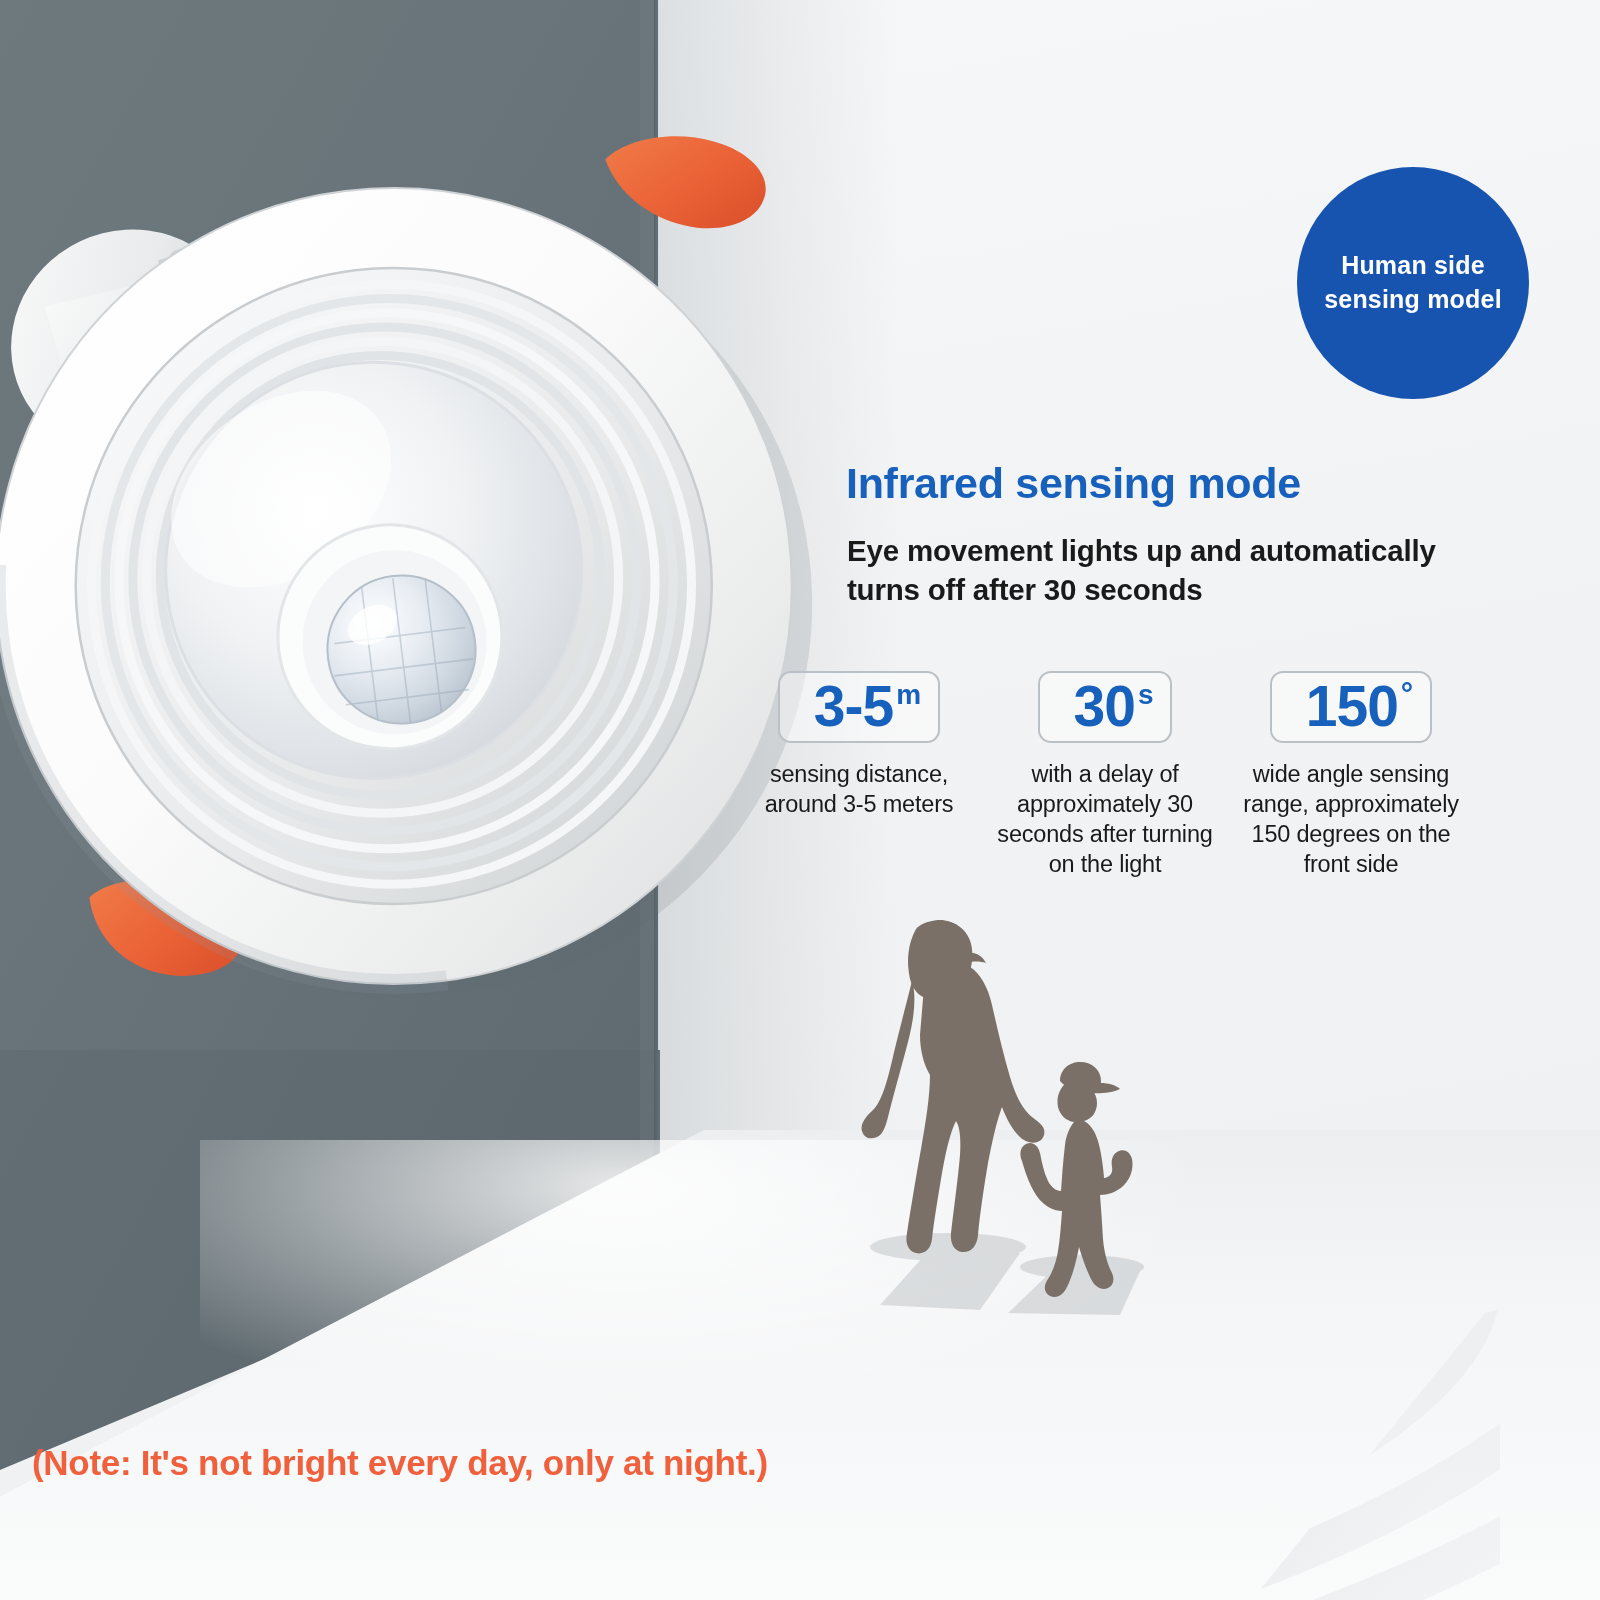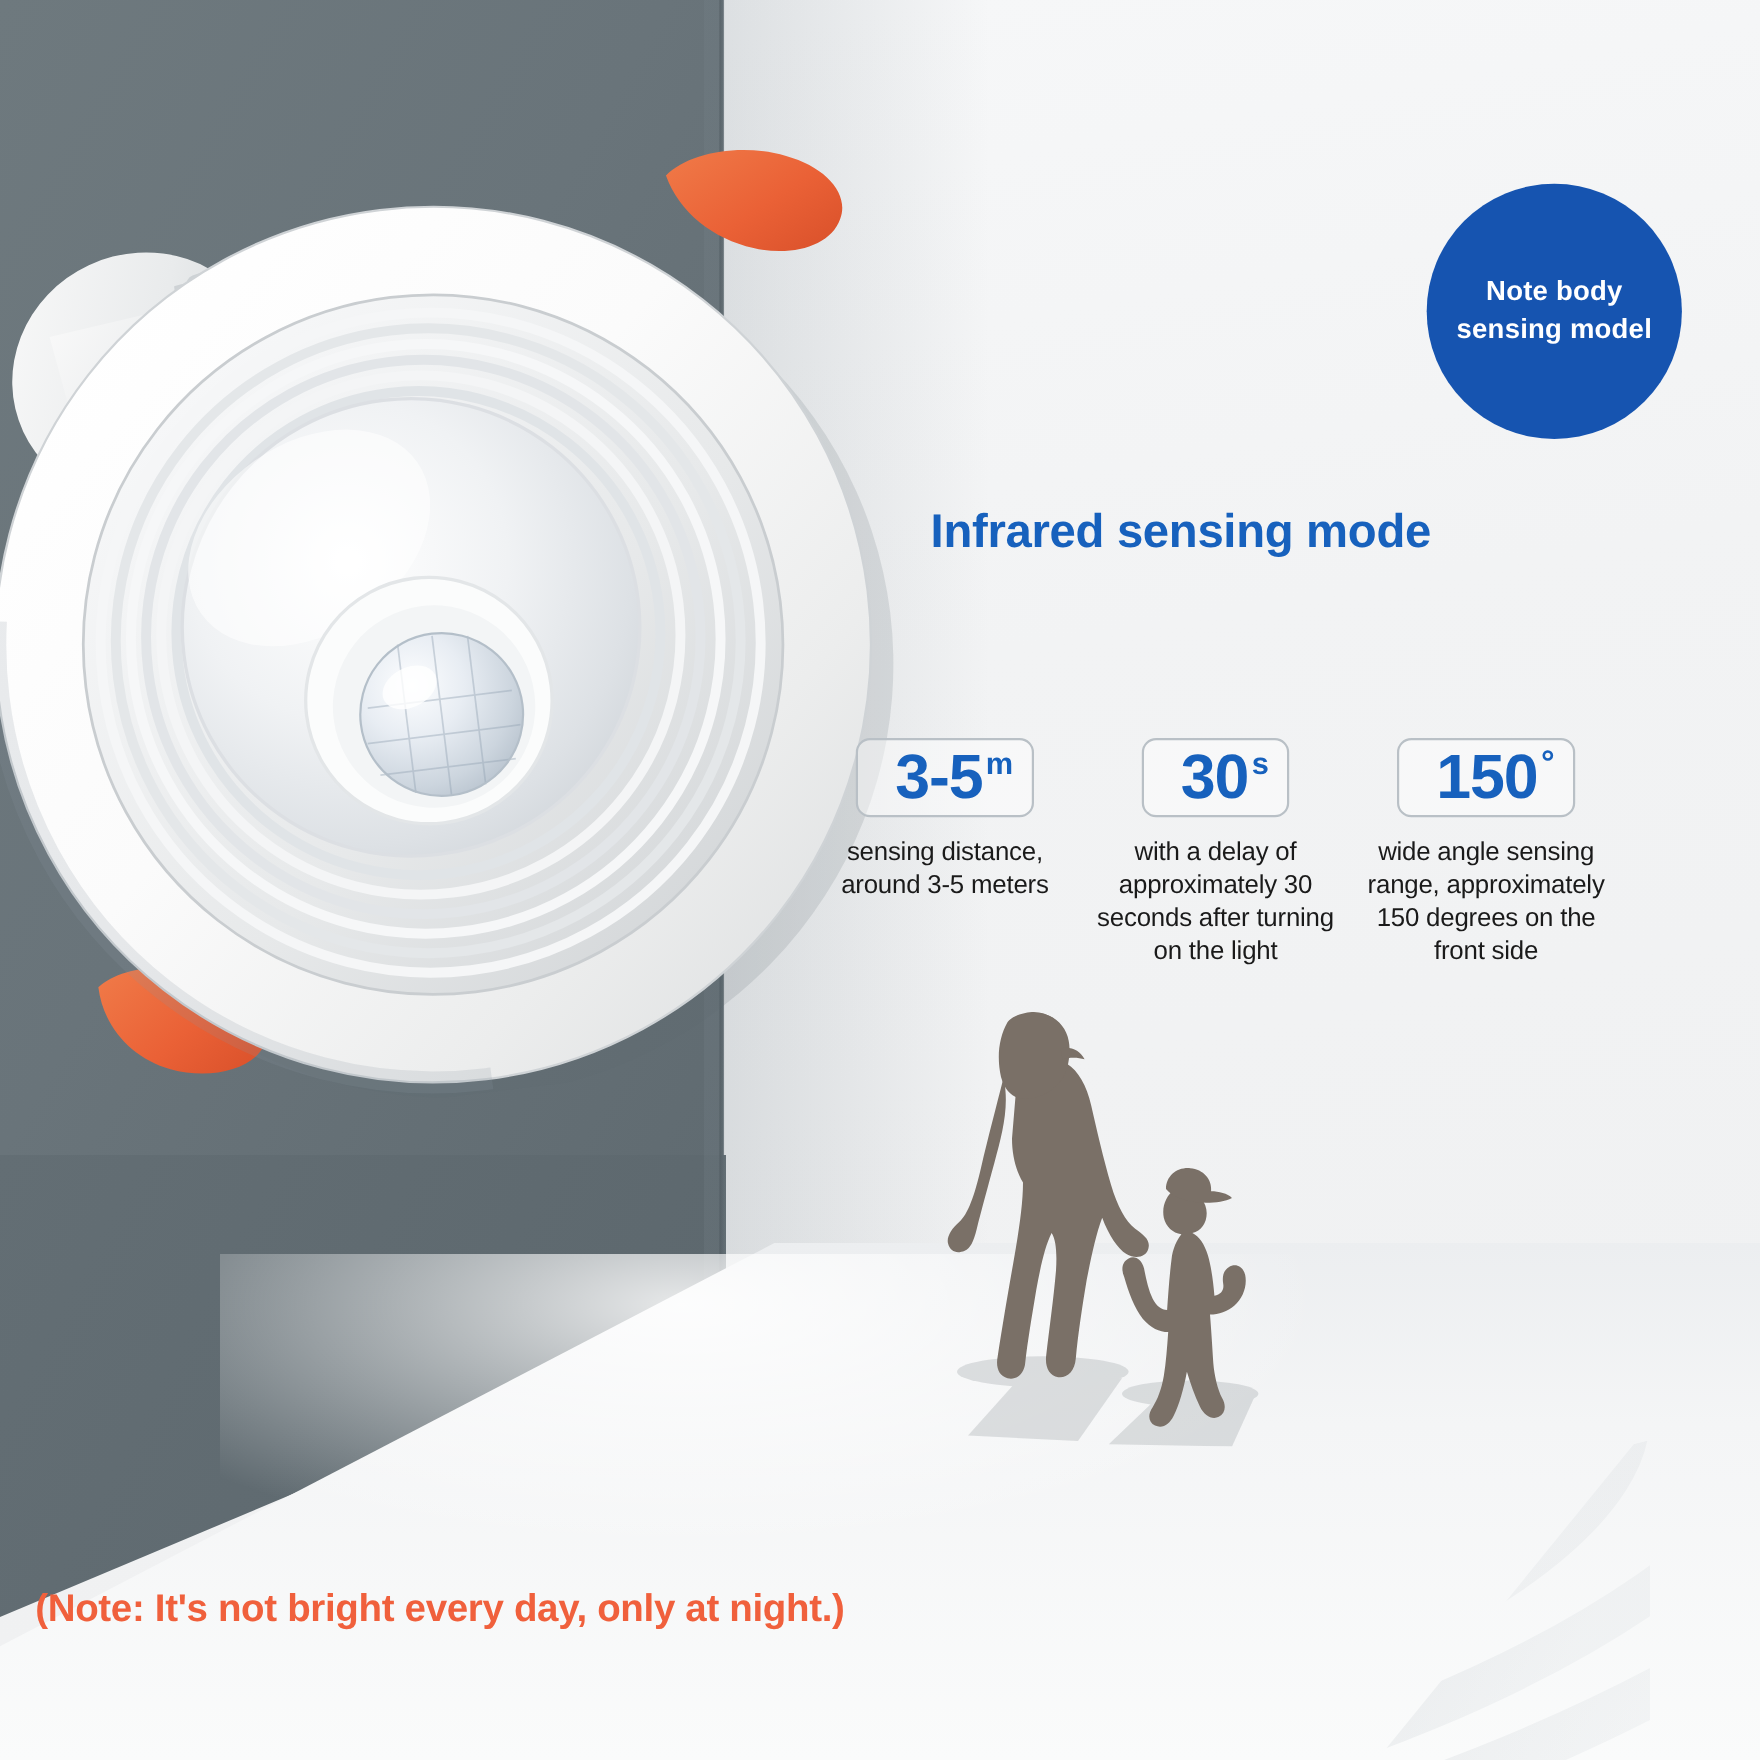--- a/index.html
+++ b/index.html
@@ -417,26 +417,27 @@
         <circle cx="430" cy="534" r="74" fill="none" stroke="#b4bfc9" stroke-width="2"></circle>
       </g>
 
       <path d="M430 72 A398 398 0 0 1 430 868 A398 398 0 0 1 430 72 Z" fill="none"></path>
       <circle cx="430" cy="470" r="398" fill="none" stroke="rgba(140,150,158,.18)" stroke-width="20" stroke-dasharray="700 1800" stroke-dashoffset="-620"></circle>
     </svg>
   </div>
 
   <div class="badge-circle">
     <div>
-      <span>Note body</span>
+      <span>Human side</span>
       <span>sensing model</span>
     </div>
   </div>
 
   <div class="headline">Infrared sensing mode</div>
+  <div class="subhead">Eye movement lights up and automatically turns off after 30 seconds</div>
 
   <div class="specs-row">
 
     <div class="spec-col">
       <div class="spec-box">
         <span class="spec-value">3-5</span>
         <span class="spec-unit">m</span>
       </div>
       <div class="spec-caption">sensing distance, around 3-5 meters</div>
     </div>

